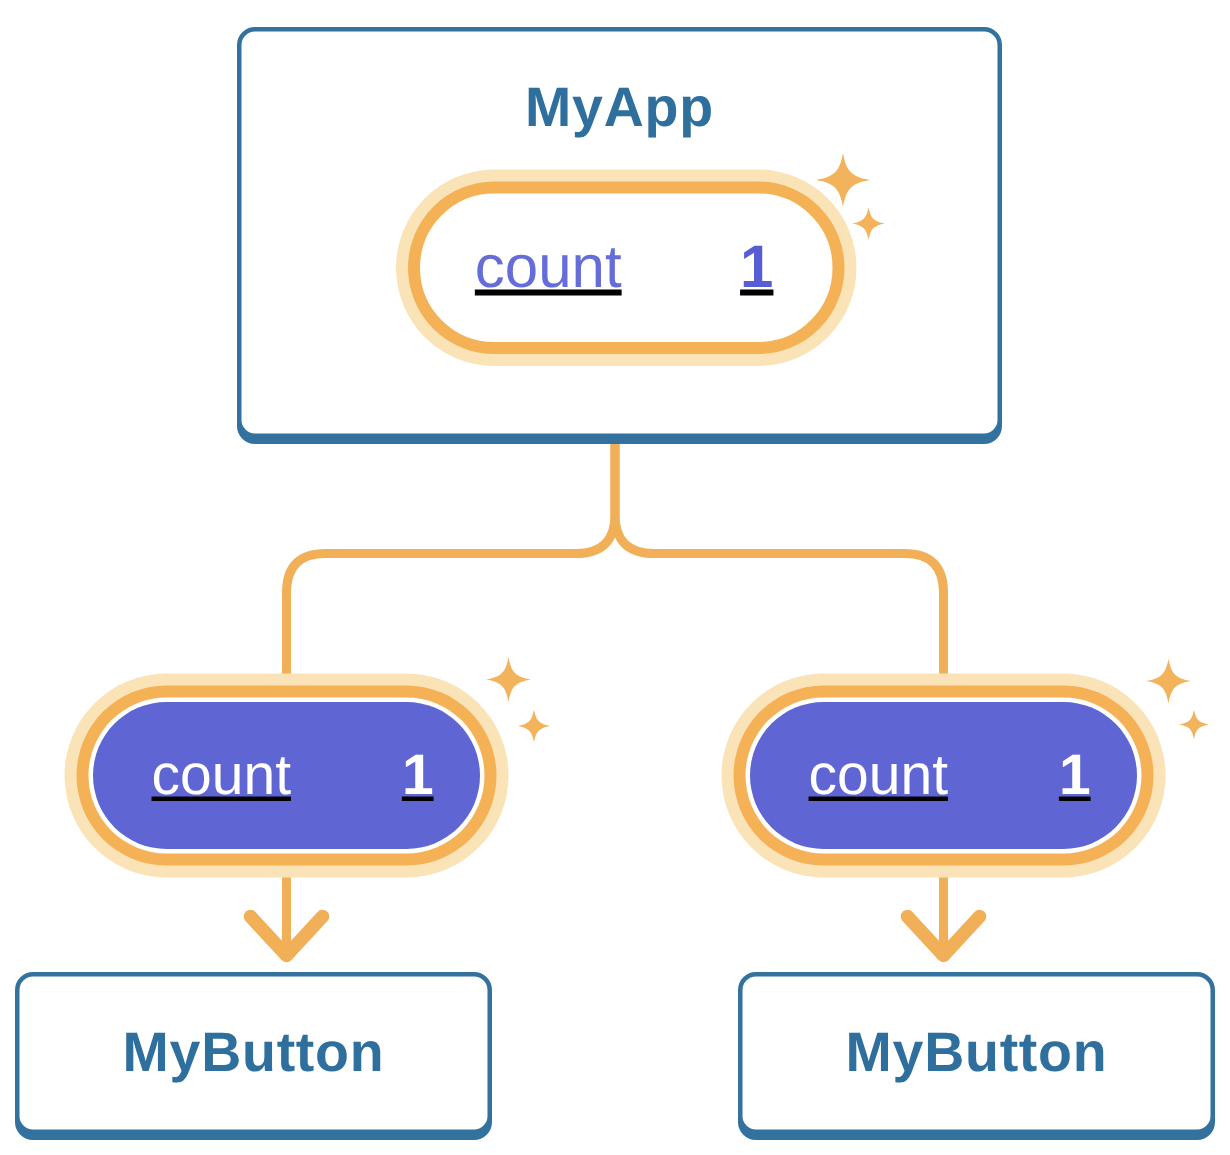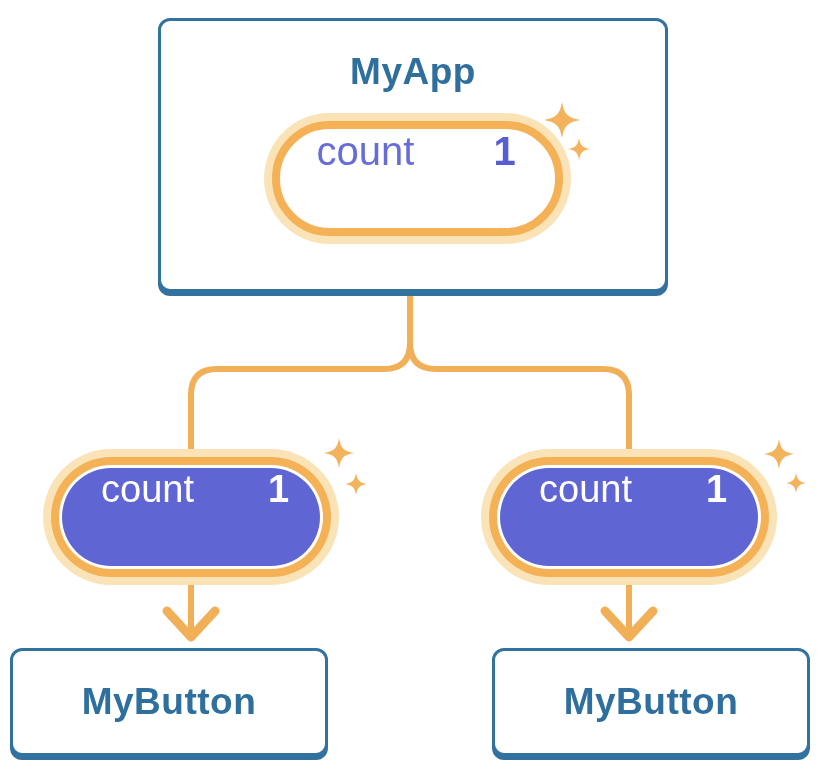--- a/index.html
+++ b/index.html
@@ -23,21 +23,21 @@
   .card-root{left:158px; top:18px; width:504px; height:268px; align-items:flex-start;}
   .card-title{
     color:var(--blueText); font-size:37px; font-weight:700; letter-spacing:.5px; margin-top:30px;
   }
   .card-leaf{height:102px;}
   .card-leaf .card-title{margin-top:0;}
   .card-leaf-left{left:10px; top:648px; width:312px;}
   .card-leaf-right{left:492px; top:648px; width:312px;}
 
   .pill{
-    position:absolute; z-index:3; display:flex; align-items:flex-start; border-radius:999px;
+    position:absolute; z-index:3; display:flex; align-items:center; border-radius:999px;text-decoration:underline;
   }
   .pill-state{
     left:272px; top:121px; width:291px; height:115px; box-sizing:border-box;
     border:8px solid var(--orange); background:#fff;
     box-shadow:0 0 0 8px var(--halo);
   }
   .pill-state .pill-key{flex:0 0 171px; color:var(--purpleText); font-size:40px;}
   .pill-state .pill-sep{flex:0 0 3px; background:var(--orange);}
   .pill-state .pill-val{flex:1 1 auto; color:var(--purpleValue); font-size:40px; font-weight:700;}
 

